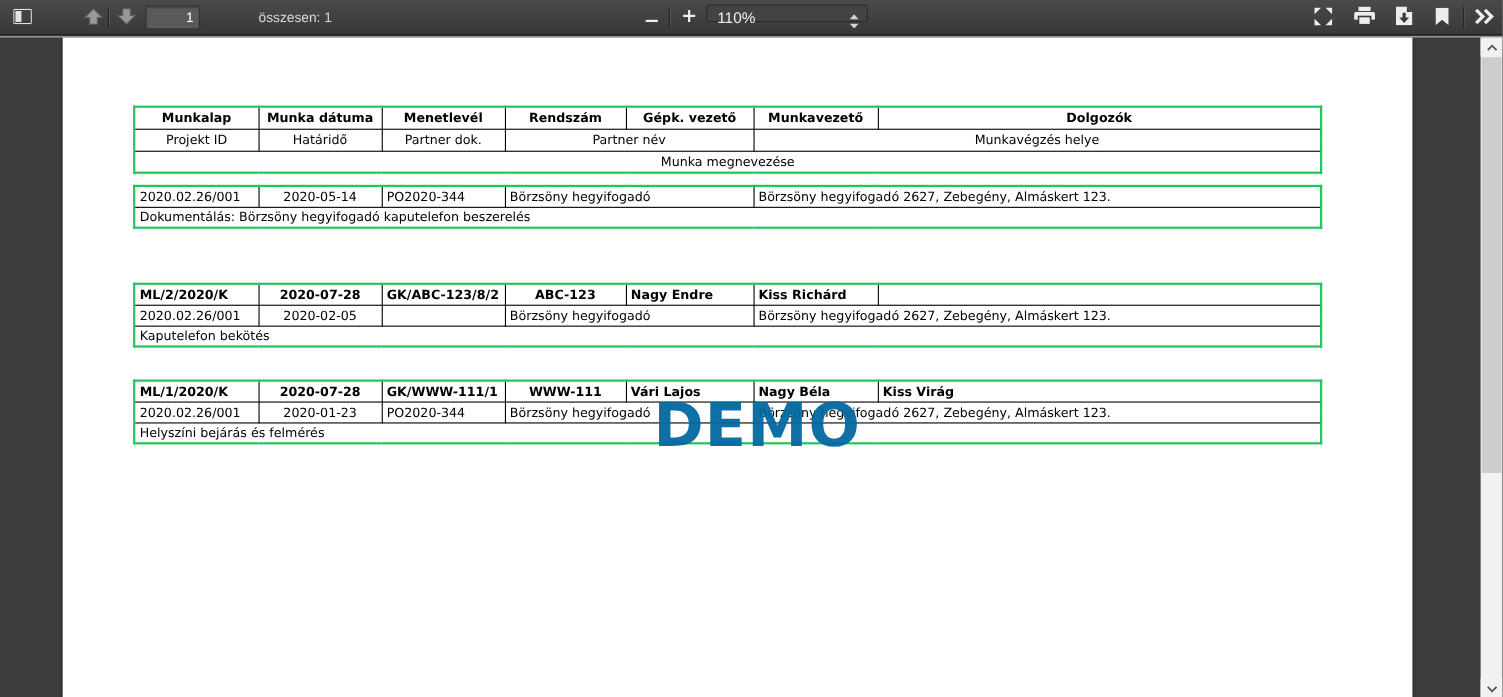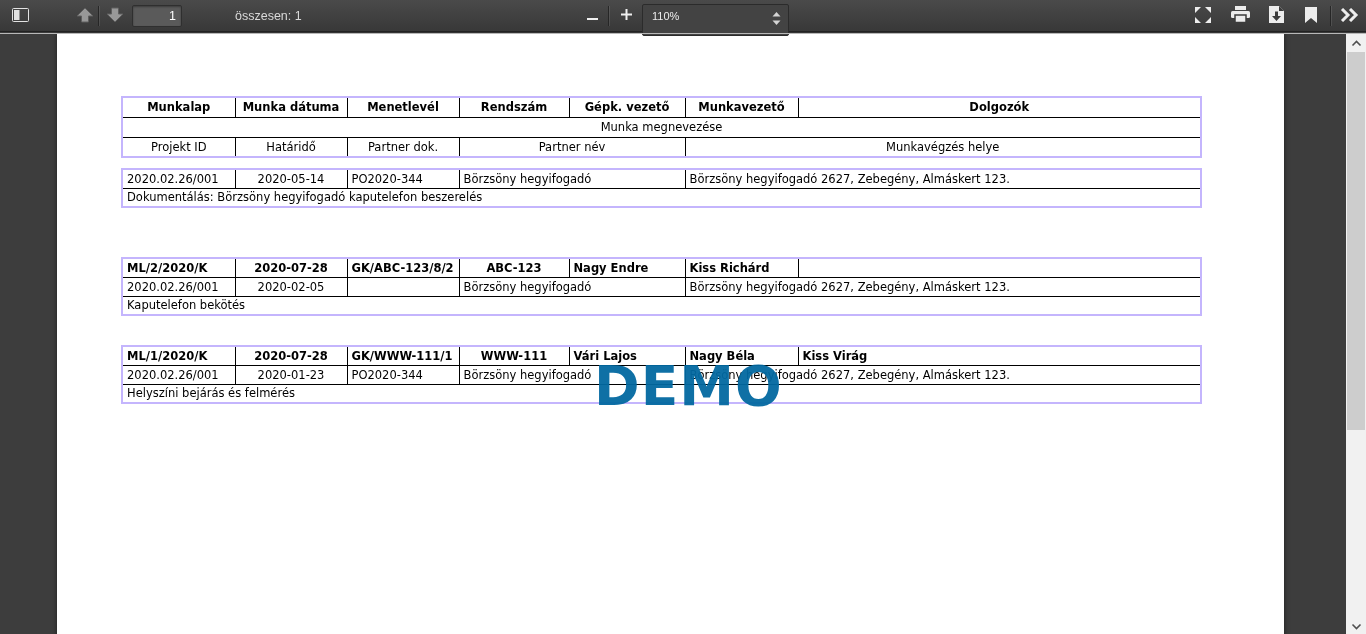--- a/index.html
+++ b/index.html
@@ -18,42 +18,42 @@
   .sep { position:absolute; top:6px; width:1px; height:20px; background:#262626;
     box-shadow:1px 0 0 rgba(255,255,255,.10); }
 
   #page-input { position:absolute; left:132px; top:5px; width:50px; height:22px;
     background:#5a5a5a; border:1px solid #2f2f2f; border-radius:2px; color:#fff;
     font-size:12.5px; text-align:right; padding-right:5px;
     box-shadow:inset 0 1px 2px rgba(0,0,0,.35); font-family:"Liberation Sans",sans-serif; }
   #page-total { position:absolute; left:191px; top:0; height:32px; line-height:32px;
     color:#d9d9d9; font-size:12.5px;margin-left:44px; }
 
-  #zoom-select { position:absolute; left:642px; top:4px; width:147px; height:32px;
+  #zoom-select { position:absolute; left:642px; top:4px; width:147px; height:16px;
     background:#434343; border:1px solid #2b2b2b; border-radius:2px; color:#ececec;
-    font-size:11px; line-height:22px; padding-left:9px; cursor:pointer; }
+    font-size:14px; line-height:22px; padding-left:9px; cursor:pointer; }
   #zoom-spinner { position:absolute; right:7px; top:5px; }
 
   
   #scrollbar { position:absolute; right:0; top:34px; width:20px; height:600px;
     background:#f1f1f1; z-index:25; }
   .sb-btn { position:absolute; left:0; width:20px; height:17px; background:#f1f1f1;
     display:flex; align-items:center; justify-content:center; cursor:pointer; border:none; }
   #sb-up { top:0; } #sb-down { bottom:0; }
   #sb-thumb { position:absolute; left:1px; top:18px; width:18px; height:378px;
     background:#cdcdcd; cursor:pointer; }
 
   
   #page { position:absolute; left:57px; top:34px; width:1227px; height:700px;
     background:#ffffff; box-shadow:0 0 5px rgba(0,0,0,.5); z-index:10; }
 
   
   table.doc { position:absolute; left:64px; border-collapse:collapse; table-layout:fixed;
     width:1079px; font-family:"DejaVu Sans", sans-serif; font-size:11.5px; color:#000;
-    border:2px solid #c4b5fd; }
+    border:2px solid #22c55e; }
   table.doc td { border:1px solid #000; height:19px; padding:0 4px; overflow:hidden;
     white-space:nowrap; vertical-align:middle; }
   table.legend td { height:20px; }
   tr.bold td { font-weight:bold; }
   td.ctr { text-align:center; }
 
   #legend { top:62px; }
   #block-0 { top:134px; }
   #block-1 { top:223px; }
   #block-2 { top:311px; }
@@ -201,28 +201,28 @@
           <tr class="bold">
         <td class="ctr">Munkalap</td>
         <td class="ctr">Munka dátuma</td>
         <td class="ctr">Menetlevél</td>
         <td class="ctr">Rendszám</td>
         <td class="ctr">Gépk. vezető</td>
         <td class="ctr">Munkavezető</td>
         <td class="ctr">Dolgozók</td>
       </tr>
       <tr>
-        <td class="ctr" colspan="7">Munka megnevezése</td>
-      </tr>
-      <tr>
         <td class="ctr">Projekt ID</td>
         <td class="ctr">Határidő</td>
         <td class="ctr">Partner dok.</td>
         <td class="ctr" colspan="2">Partner név</td>
         <td class="ctr" colspan="2">Munkavégzés helye</td>
+      </tr>
+      <tr>
+        <td class="ctr" colspan="7">Munka megnevezése</td>
       </tr>
     </tbody>
       </table>
 
     <table class="doc" id="block-0">
       <colgroup>
           <col style="width:113px">
           <col style="width:112px">
           <col style="width:112px">
           <col style="width:110px">

